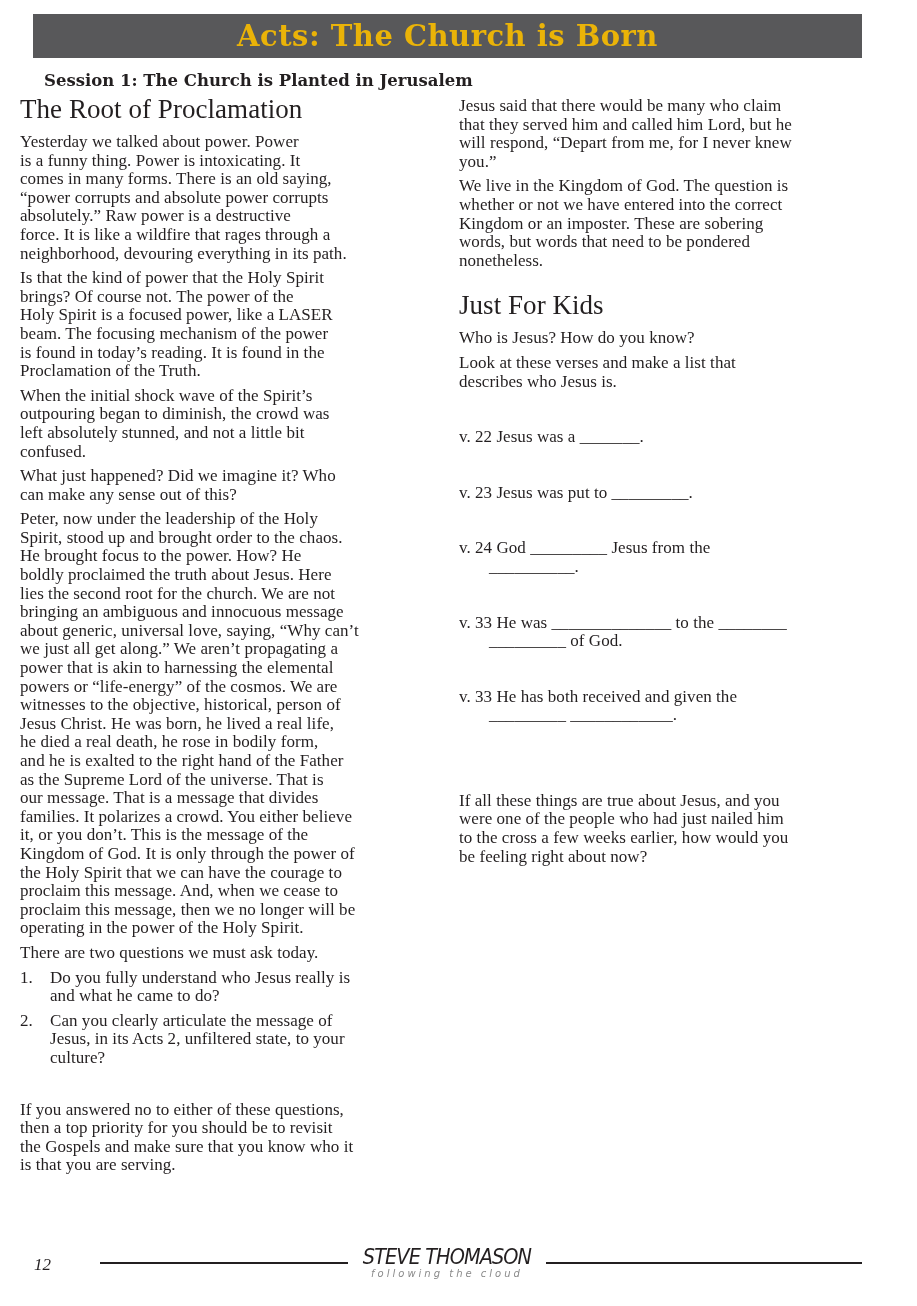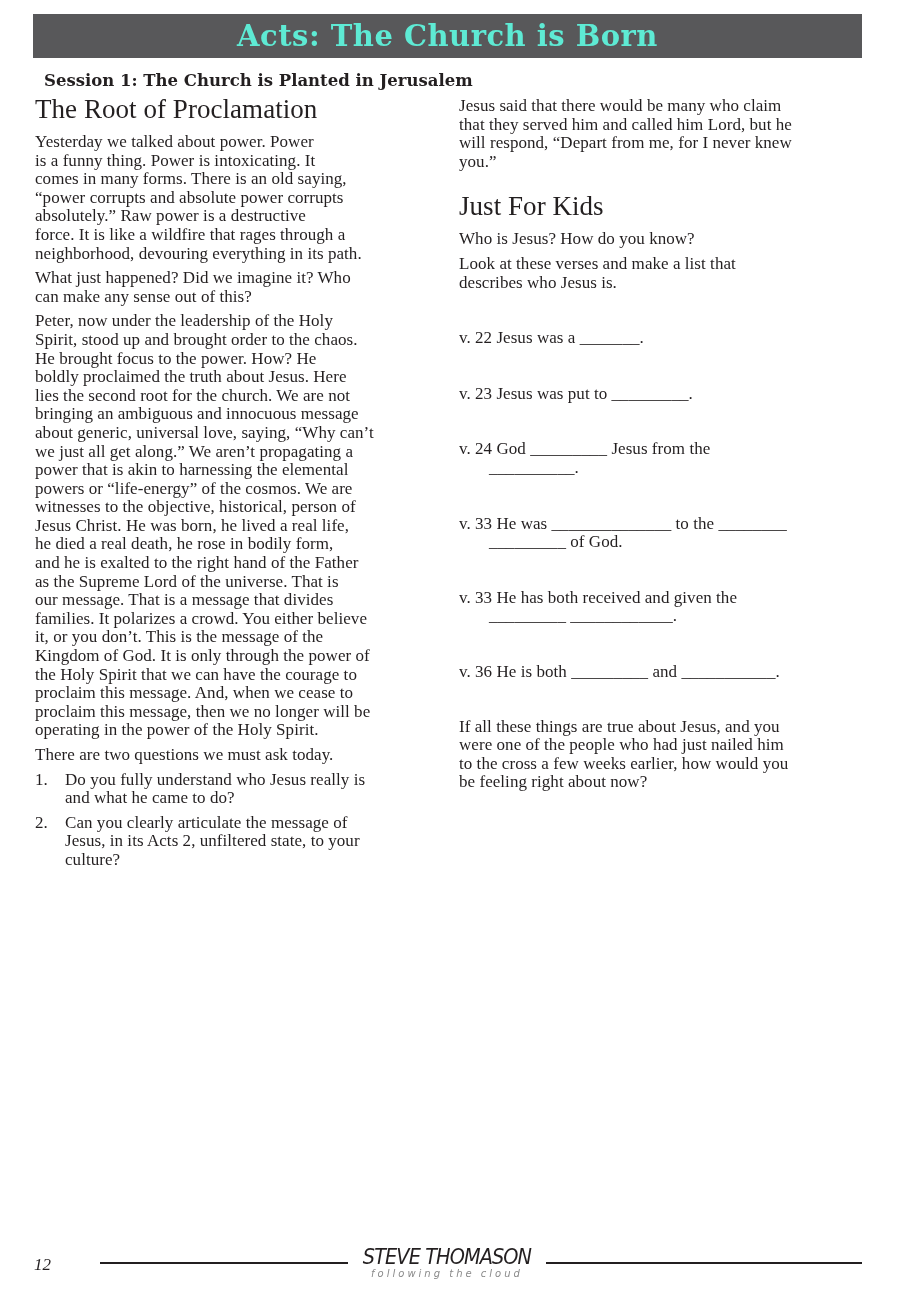--- a/index.html
+++ b/index.html
@@ -21,21 +21,21 @@
       top: 14px;
       width: 829px;
       height: 44px;
       background: #58585a;
       display: flex;
       align-items: center;
       justify-content: center;
     }
     .title-bar h1 {
       margin: 6px;
-      color: #5eead4;
+      color: #eab308;
       font-family: "DejaVu Serif", serif;
       font-weight: bold;
       font-size: 29px;
       letter-spacing: 0.5px;
       line-height: 1;
     }
     .session {
       position: absolute;
       left: 34px;
       top: 60px;
@@ -46,21 +46,21 @@
       margin: 10px;
     }
     .col {
       position: absolute;
       top: 94px;
       font-family: "Liberation Serif", "DejaVu Serif", serif;
       font-size: 17px;
       line-height: 18.6px;
       letter-spacing: 0.05px;
     }
-    .col.left { left: 35px; width: 410px; }
+    .col.left { left: 20px; width: 410px; }
     .col.right { left: 459px; top: 97px; width: 410px; }
     .col h2 {
       margin: 0 0 9px 0;
       font-family: "Liberation Serif", "DejaVu Serif", serif;
       font-weight: normal;
       font-size: 27px;
       line-height: 30px;
     }
     .col p {
       margin: 0 0 6px 0;
@@ -150,20 +150,30 @@
 
 <div class="col left">
   <h2>The Root of Proclamation</h2>
   <p>Yesterday we talked about power.  Power
 is a funny thing.  Power is intoxicating.  It
 comes in many forms.  There is an old saying,
 “power corrupts and absolute power corrupts
 absolutely.”  Raw power is a destructive
 force.  It is like a wildfire that rages through a
 neighborhood, devouring everything in its path.</p>
+  <p>Is that the kind of power that the Holy Spirit
+brings?  Of course not.  The power of the
+Holy Spirit is a focused power, like a LASER
+beam.  The focusing mechanism of the power
+is found in today’s reading.  It is found in the
+Proclamation of the Truth.</p>
+  <p>When the initial shock wave of the Spirit’s
+outpouring began to diminish, the crowd was
+left absolutely stunned, and not a little bit
+confused.</p>
   <p>What just happened?  Did we imagine it?  Who
 can make any sense out of this?</p>
   <p>Peter, now under the leadership of the Holy
 Spirit, stood up and brought order to the chaos.
 He brought focus to the power.  How?  He
 boldly proclaimed the truth about Jesus.  Here
 lies the second root for the church.  We are not
 bringing an ambiguous and innocuous message
 about generic, universal love, saying, “Why can’t
 we just all get along.”  We aren’t propagating a
@@ -190,47 +200,55 @@
 and what he came to do?</span>
     </li>
     <li>
       <span class="num">2.</span>
       <span class="txt">Can you clearly articulate the message of
 Jesus, in its Acts 2, unfiltered state, to your
 culture?</span>
     </li>
   </ol>
   <div class="spacer-lg"></div>
+  <p>If you answered no to either of these questions,
+then a top priority for you should be to revisit
+the Gospels and make sure that you know who it
+is that you are serving.</p>
 </div>
 
 <div class="col right">
   <p>Jesus said that there would be many who claim
 that they served him and called him Lord, but he
 will respond, “Depart from me, for I never knew
 you.”</p>
+  <p>We live in the Kingdom of God.  The question is
+whether or not we have entered into the correct
+Kingdom or an imposter.  These are sobering
+words, but words that need to be pondered
+nonetheless.</p>
   <div class="gap-h2"></div>
   <h2>Just For Kids</h2>
   <p>Who is Jesus?  How do you know?</p>
   <p>Look at these verses and make a list that
 describes who Jesus is.</p>
   <div class="kid-gap"></div>
   <p class="fill-item">v. 22  Jesus was a _______.</p>
   <div class="kid-gap"></div>
   <p class="fill-item">v. 23  Jesus was put to _________.</p>
   <div class="kid-gap"></div>
   <p class="fill-item">v. 24  God _________ Jesus from the
 __________.</p>
   <div class="kid-gap"></div>
   <p class="fill-item">v. 33  He was ______________ to the ________
 _________ of God.</p>
   <div class="kid-gap"></div>
   <p class="fill-item">v. 33  He has both received and given the
 _________  ____________.</p>
   <div class="kid-gap"></div>
-  <p class="fill-item">v. 36  He is both _________ and ___________.</p>
   <div class="kid-gap2"></div>
   <p>If all these things are true about Jesus, and you
 were one of the people who had just nailed him
 to the cross a few weeks earlier, how would you
 be feeling right about now?</p>
   <div class="spacer-lg"></div>
 </div>
 
 <div class="footer">
   <span class="page-number">12</span>

